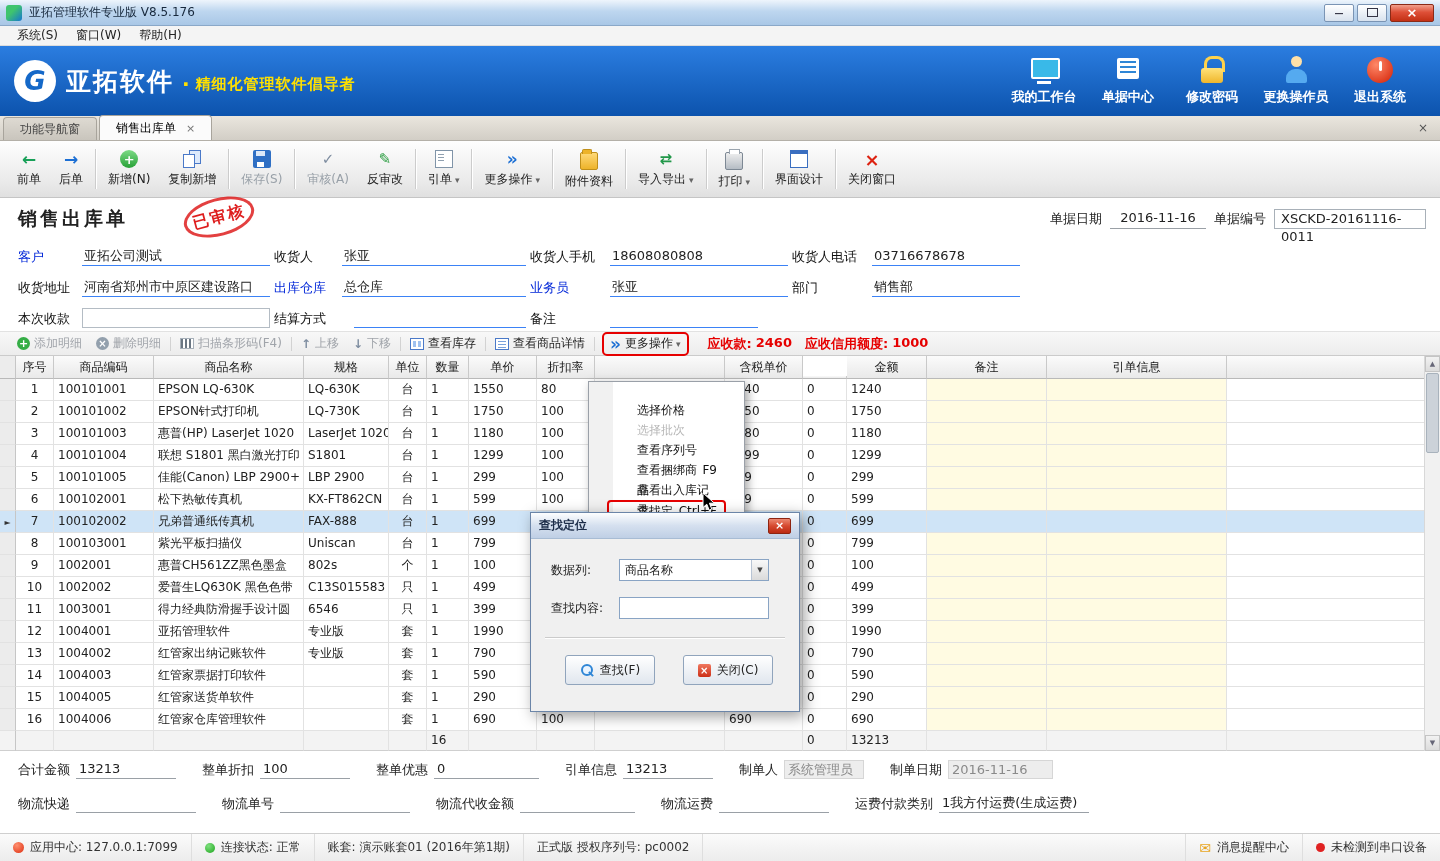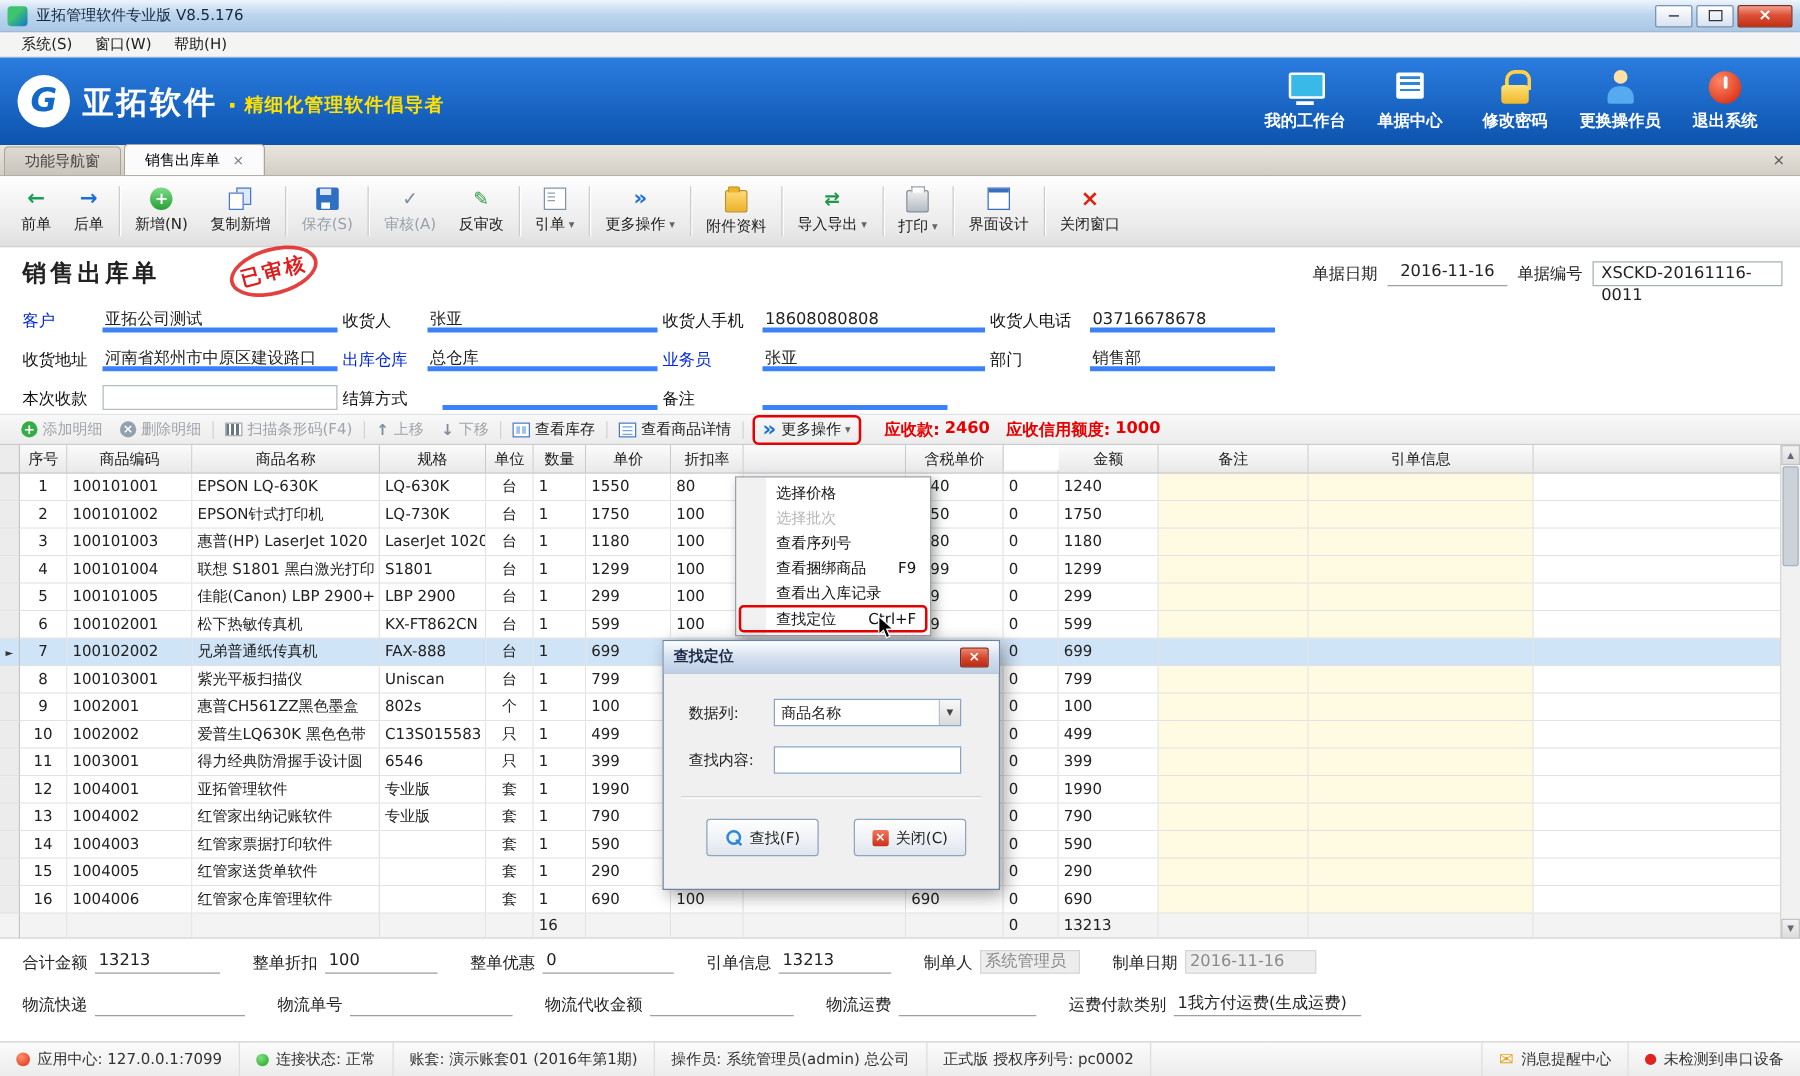--- a/index.html
+++ b/index.html
@@ -112,21 +112,21 @@
 .form-title{font-size:19px;font-weight:700;letter-spacing:3px}
 .stamp{position:absolute;left:165px;top:-7px;width:72px;height:38px;border:3px solid rgba(222,30,30,.85);border-radius:50%;transform:rotate(-15deg);display:flex;align-items:center;justify-content:center;color:#de1e1e;font-weight:700;font-size:16px;letter-spacing:2px;background:rgba(255,255,255,.1)}
 .doc-meta{margin-left:auto;display:flex;align-items:center;gap:8px;font-size:13px}
 .doc-date-val{width:96px;border-bottom:1px solid #9aa0a6;text-align:center;height:19px}
 .doc-no-val{width:152px;border:1px solid #a8b0b8;height:20px;line-height:18px;padding:0 6px;background:#fff}
 .fields{position:absolute;top:46px;left:18px;right:8px;display:grid;grid-template-columns:252px 252px 258px auto;row-gap:9px;column-gap:4px}
 .field{display:flex;align-items:flex-end;height:22px;font-size:13px}
 .flabel{flex:none;color:#111;white-space:nowrap;overflow:hidden}
 .field.c1 .flabel{width:64px}.field.c2 .flabel{width:68px}.field.c3 .flabel{width:80px}.field.c4 .flabel{width:80px}
 .field.link .flabel{color:#0026d8}
-.fvalue{flex:1;border-bottom:4px solid #3b82f6;height:20px;line-height:19px;padding:0 2px;white-space:nowrap;overflow:hidden}
+.fvalue{flex:1;border-bottom:1px solid #3b82f6;height:20px;line-height:19px;padding:0 2px;white-space:nowrap;overflow:hidden}
 .field.c4 .fvalue{flex:0 0 148px}
 .fvalue.boxed{border:1px solid #b4bcc4;background:#fff}
 
 
 .detailbar{position:absolute;top:331px;left:0;right:0;height:25px;background:linear-gradient(#f8f8f8,#ececec);border-top:1px solid #e2e2e2;border-bottom:1px solid #cbcbcb;display:flex;align-items:center;padding-left:10px}
 .dbtn{display:flex;align-items:center;gap:4px;padding:2px 7px;color:#222;white-space:nowrap}
 .dbtn.disabled{color:#a0a4aa}
 .dbtn.annot{border:2px solid #e60000;border-radius:5px;padding:0 6px;margin:0 5px}
 .dsep{width:1px;height:14px;background:#d2d2d2;margin:0 2px;flex:none}
 .recv{display:flex;gap:4px;color:#e60000;font-weight:700;font-size:13px;margin-left:14px;white-space:nowrap}
@@ -145,21 +145,21 @@
 .trow.sel .tcell{background:#cfe4f7}
 .trow.summary .tcell{background:#f3f3f3;border-bottom:1px solid #cfcfcf;height:20px}
 .trow.summary{height:20px;line-height:19px}
 .vscroll{position:absolute;top:356px;right:0;width:16px;height:395px;background:#f1f1f1;border-left:1px solid #d8d8d8}
 .vs-btn{position:absolute;left:0;right:0;height:16px;background:linear-gradient(#f2f2f2,#dcdcdc);border:1px solid #c4c4c4;display:flex;align-items:center;justify-content:center;color:#667;font-size:7px}
 .vs-up{top:0}.vs-up::before{content:"▲"}
 .vs-down{bottom:0}.vs-down::before{content:"▼"}
 .vs-thumb{position:absolute;top:17px;left:1px;right:1px;height:80px;background:#ccd2d9;border:1px solid #a8b2bc;border-radius:2px}
 
 
-.ctxmenu{position:absolute;left:588px;top:381px;width:157px;background:linear-gradient(to right,#f1f1f1 0,#f1f1f1 24px,#fff 24px);border:1px solid #9aa0a8;box-shadow:3px 3px 9px rgba(0,0,0,.35);padding:2px;z-index:40}
+.ctxmenu{position:absolute;left:588px;top:381px;width:157px;background:linear-gradient(to right,#f1f1f1 0,#f1f1f1 24px,#fff 24px);border:1px solid #9aa0a8;box-shadow:3px 3px 9px rgba(0,0,0,.35);padding:18px;z-index:40}
 .mitem{height:20px;line-height:20px;padding:0 9px 0 30px;display:flex;color:#111;position:relative;cursor:pointer}
 .mitem .msc{margin-left:auto}
 .mitem.disabled{color:#b6b6b6}
 .mitem.annot{height:22px;line-height:22px}
 .mitem.annot::after{content:"";position:absolute;inset:0;border:2px solid #e60000;border-radius:4px;pointer-events:none}
 
 
 .dialog{position:absolute;left:530px;top:512px;width:270px;height:200px;background:#f0f0f0;border:1px solid #6b85a8;box-shadow:4px 4px 14px rgba(0,0,0,.4);z-index:50}
 .dlg-title{height:26px;background:linear-gradient(#fdfeff,#d5e0ef 50%,#bfcfe5);border-bottom:1px solid #a8bcd4;display:flex;align-items:center;padding:0 8px;font-weight:700;color:#1c2c48}
 .dlg-close{margin-left:auto;width:23px;height:16px;background:linear-gradient(#eb8871,#d6492f 50%,#bb2a12);border:1px solid #8e2410;border-radius:2px;color:#fff;display:flex;align-items:center;justify-content:center;font-size:11px;font-weight:700}
@@ -869,23 +869,20 @@
         <span>应用中心: 127.0.0.1:7099</span>
       </span>
       <span class="sitem">
         <span class="ic ic-status-ok"></span>
         <span>连接状态: 正常</span>
       </span>
       <span class="sitem">
         <span>账套: 演示账套01 (2016年第1期)</span>
       </span>
       <span class="sitem">
-        <span>操作员: 系统管理员(admin) 总公司</span>
-      </span>
-      <span class="sitem">
         <span>正式版 授权序列号: pc0002</span>
       </span>
       <span class="sright">
         <span class="sitem">
           <span class="ic ic-message"></span>
           <span>消息提醒中心</span>
         </span>
         <span class="sitem">
           <span class="ic ic-alert"></span>
           <span>未检测到串口设备</span>

